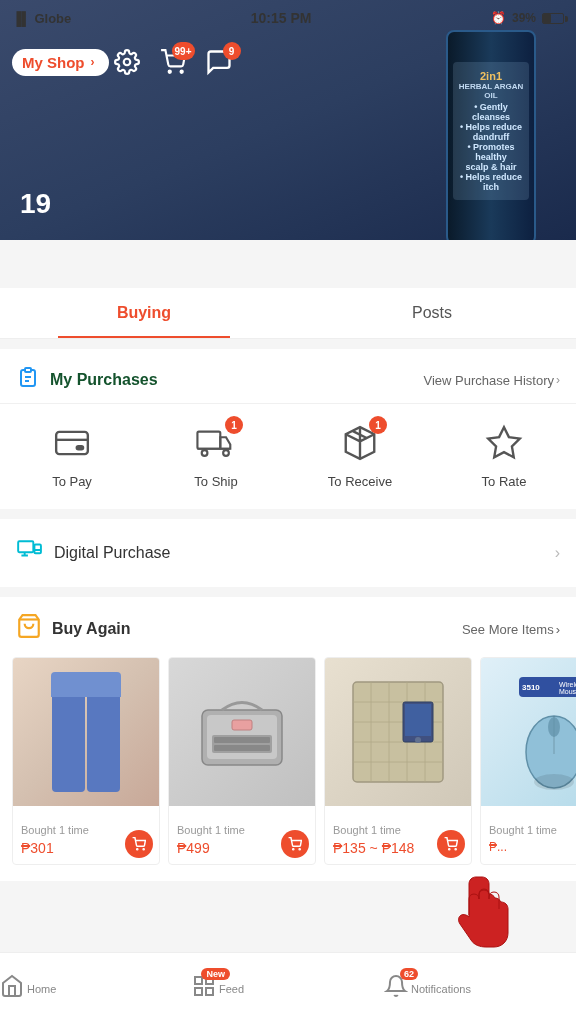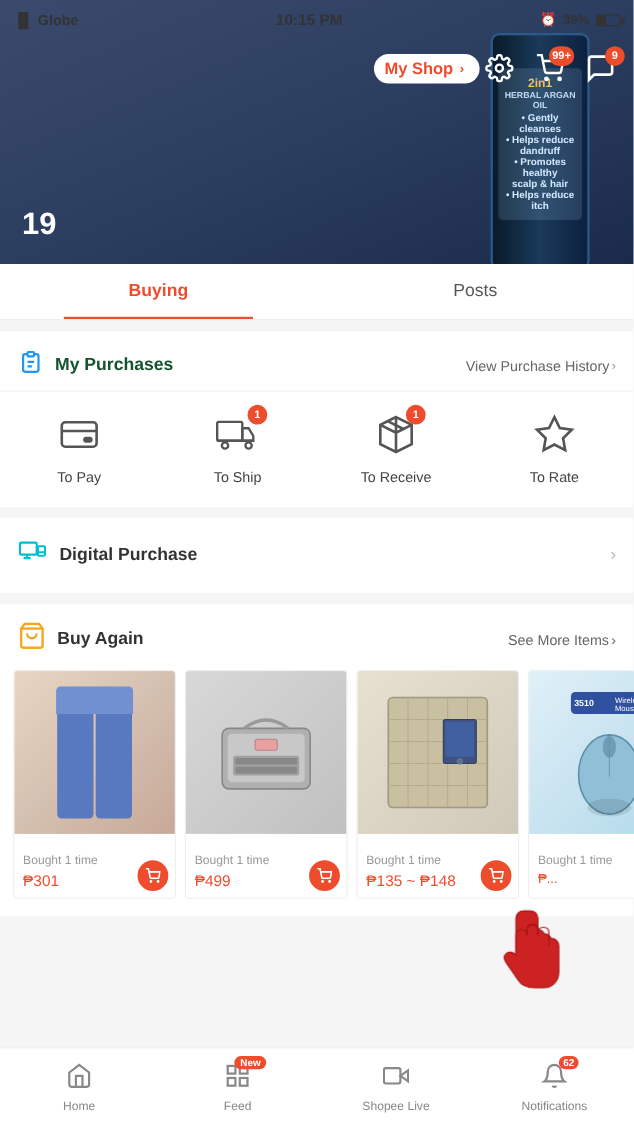--- a/index.html
+++ b/index.html
@@ -64,21 +64,21 @@
     .bottle-label .brand { font-size: 11px; color: #f0c060; display: block; }
     .argan-text { font-size: 9px; color: #d0e8ff; margin-top: 2px; display: block; }
 
     
     .top-bar {
       position: absolute;
       top: 36px;
       left: 0; right: 0;
       display: flex;
       align-items: center;
-      justify-content: flex-end;
+      justify-content: flex-start;
       padding: 8px 12px;
       z-index: 5;
     }
     .shop-btn {
       background: white;
       border-radius: 20px;
       padding: 5px 14px 5px 10px;
       display: flex;
       align-items: center;
       gap: 6px;
@@ -140,20 +140,21 @@
       color: white;
       font-size: 28px;
       font-weight: 700;
     }
 
     
     .tabs {
       background: white;
       display: flex;
       border-bottom: 1px solid #eee;
+      margin-top: 48px;
     }
     .tab {
       flex: 1;
       padding: 16px 0;
       text-align: center;
       font-size: 16px;
       font-weight: 500;
       color: #555;
       cursor: pointer;
       position: relative;
@@ -250,21 +251,21 @@
       align-items: center;
       justify-content: space-between;
       padding: 18px 16px;
       cursor: pointer;
     }
     .list-item-left {
       display: flex;
       align-items: center;
       gap: 12px;
       font-size: 16px;
-      font-weight: 700;
+      font-weight: 400;
       color: #333;
     }
     .list-item-left .icon { font-size: 22px; color: #4caf50; }
     .digital-icon { color: #00bcd4 !important; }
     .list-item-right { color: #bbb; font-size: 16px; }
 
     
     .buy-again-header {
       display: flex;
       align-items: center;
@@ -394,21 +395,21 @@
       height: 72px;
       background: white;
       border-top: 1px solid #eee;
       display: flex;
       align-items: center;
       z-index: 50;
     }
     .nav-item {
       flex: 1;
       display: flex;
-      flex-direction: column;
+      flex-direction: row;
       align-items: center;
       gap: 3px;
       cursor: pointer;
       padding: 8px 0;
     }
     .nav-icon {
       font-size: 24px;
       color: #888;
       position: relative;
     }
@@ -744,29 +745,20 @@
           <rect x="3" y="3" width="7" height="7"></rect>
             <rect x="14" y="3" width="7" height="7"></rect>
           <rect x="3" y="14" width="7" height="7"></rect>
             <rect x="14" y="14" width="7" height="7"></rect>
         </svg>
         <div style="position:absolute; top:-6px; right:-14px; background:#ee4d2d; color:white; font-size:9px; font-weight:700; padding:1px 5px; border-radius:8px;">New</div>
       </div>
       <span class="nav-label">Feed</span>
     </div>
 
-    <div class="nav-item">
-      <div class="nav-icon">
-        <svg width="24" height="24" viewBox="0 0 24 24" fill="none" stroke="#888" stroke-width="2">
-          <polygon points="23 7 16 12 23 17 23 7"></polygon>
-          <rect x="1" y="5" width="15" height="14" rx="2"></rect>
-        </svg>
-      </div>
-      <span class="nav-label">Shopee Live</span>
-    </div>
 
     <div class="nav-item">
       <div class="nav-icon" style="position:relative;text-decoration:underline;">
         <svg width="24" height="24" viewBox="0 0 24 24" fill="none" stroke="#888" stroke-width="2">
           <path d="M18 8A6 6 0 0 0 6 8c0 7-3 9-3 9h18s-3-2-3-9"></path>
           <path d="M13.73 21a2 2 0 0 1-3.46 0"></path>
         </svg>
         <div style="position:absolute; top:-6px; right:-10px; background:#ee4d2d; color:white; font-size:9px; font-weight:700; padding:1px 4px; border-radius:8px;">62</div>
       </div>
       <span class="nav-label">Notifications</span>

